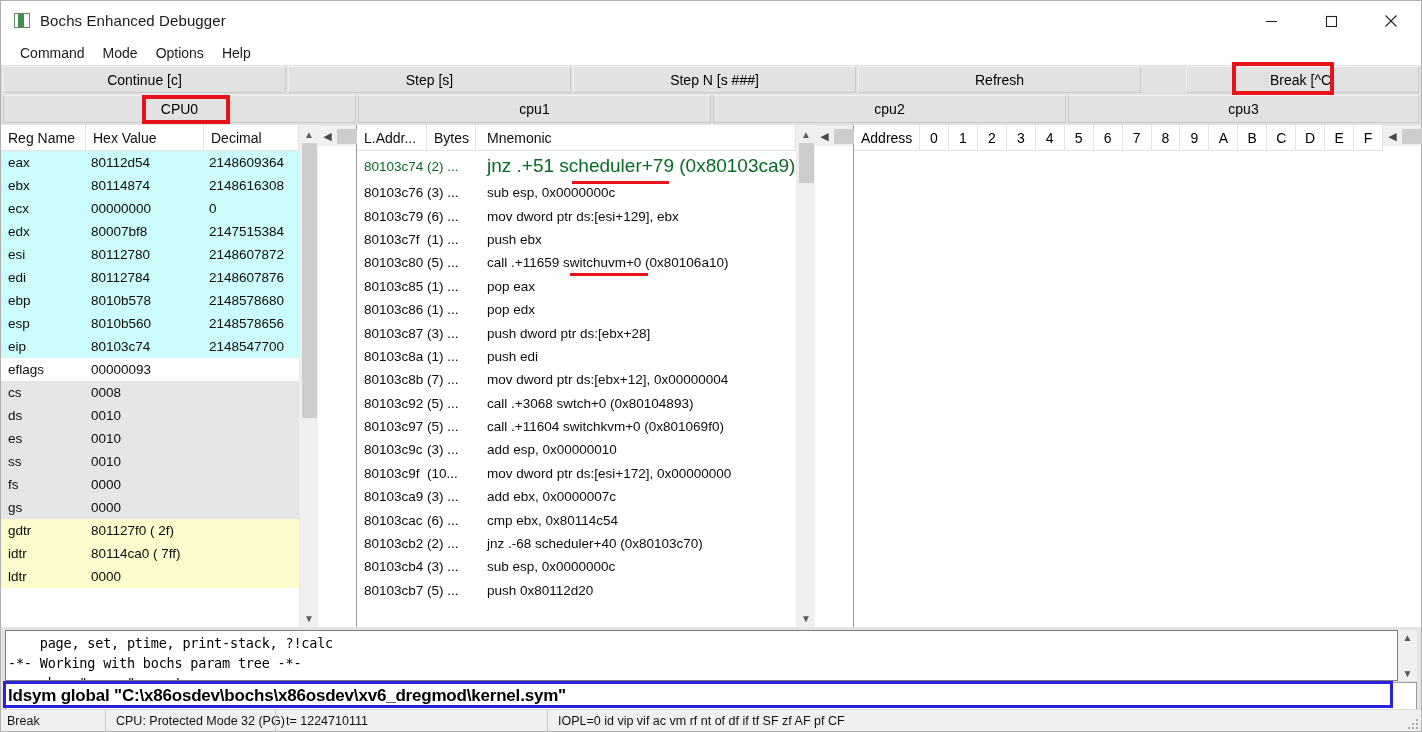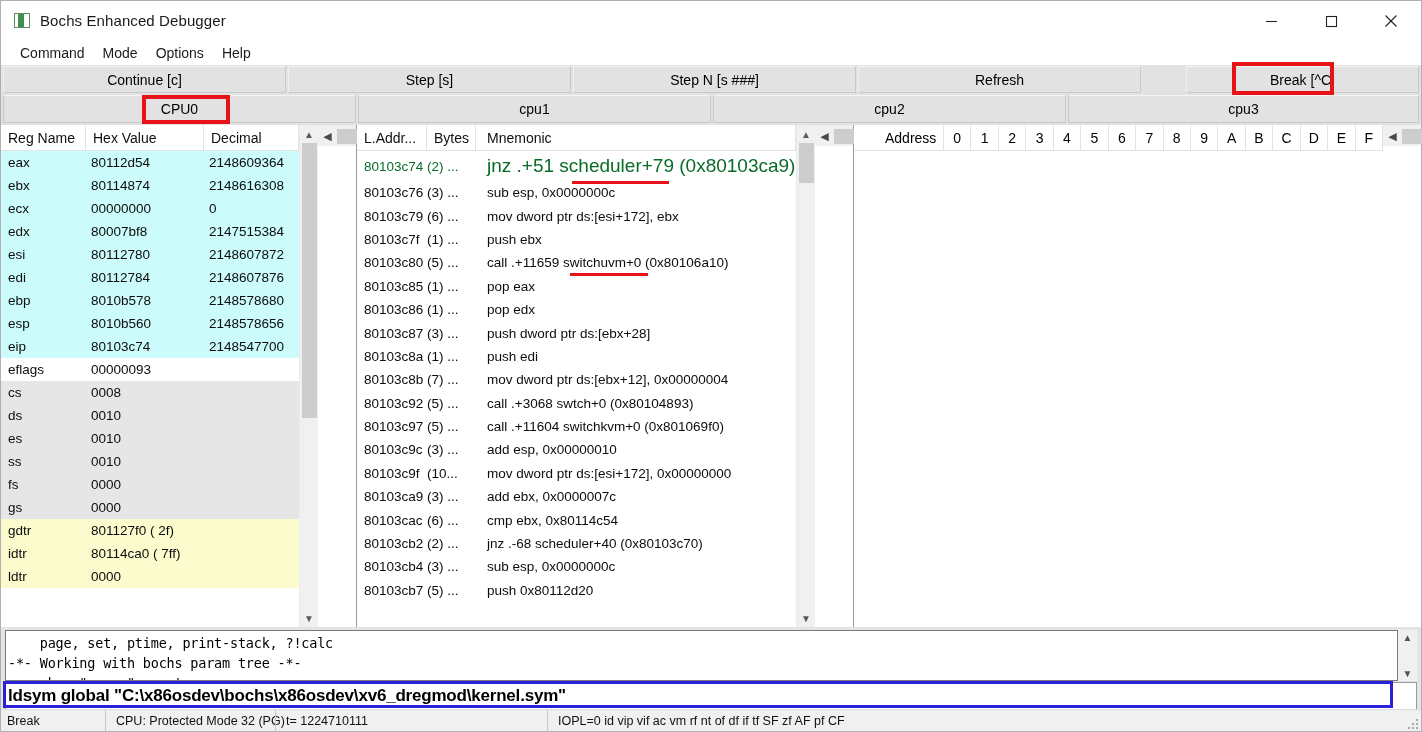--- a/index.html
+++ b/index.html
@@ -227,21 +227,21 @@
     font-size: 19px;
     height: 30px;
     font-weight: 400;
   }
   .dis-row.current .d-addr { font-size: 13.5px; }
   .dis-row.current .d-bytes { font-size: 13.5px; }
   .dis-row.current .d-mn { font-size: 19px; padding-left: 11px; }
 
   
   .mem-head { display: flex; height: 26px; flex: 0 0 26px; border-bottom: 1px solid #e3e3e3; font-size: 14px; align-items: center; }
-  .mem-head .mh-addr { width: 66px; padding-left: 7px; border-right: 1px solid #e3e3e3; height: 100%; display: flex; align-items: center; margin-left: 24px; }
+  .mem-head .mh-addr { width: 66px; padding-left: 7px; border-right: 1px solid #e3e3e3; height: 100%; display: flex; align-items: center; }
   .mem-head .mh-col { flex: 1 1 0; border-right: 1px solid #e3e3e3; height: 100%; display: flex; align-items: center; justify-content: center; }
   .mem-rows { flex: 1 1 auto; background: #ffffff; }
 
   
   .vscroll {
     flex: 0 0 19px; width: 19px;
     background: #f0f0f0;
     border-left: 1px solid #ececec;
     display: flex; flex-direction: column;
     align-items: center;
@@ -550,21 +550,21 @@
                 <div class="d-mn">jnz .+51 scheduler+79 (0x80103ca9)</div>
               </div>
               <div class="dis-row">
                 <div class="d-addr">80103c76</div>
                 <div class="d-bytes">(3) ...</div>
                 <div class="d-mn">sub esp, 0x0000000c</div>
               </div>
               <div class="dis-row">
                 <div class="d-addr">80103c79</div>
                 <div class="d-bytes">(6) ...</div>
-                <div class="d-mn">mov dword ptr ds:[esi+172], ebx</div>
+                <div class="d-mn">mov dword ptr ds:[esi+129], ebx</div>
               </div>
               <div class="dis-row">
                 <div class="d-addr">80103c7f</div>
                 <div class="d-bytes">(1) ...</div>
                 <div class="d-mn">push ebx</div>
               </div>
               <div class="dis-row">
                 <div class="d-addr">80103c80</div>
                 <div class="d-bytes">(5) ...</div>
                 <div class="d-mn">call .+11659 switchuvm+0 (0x80106a10)</div>

